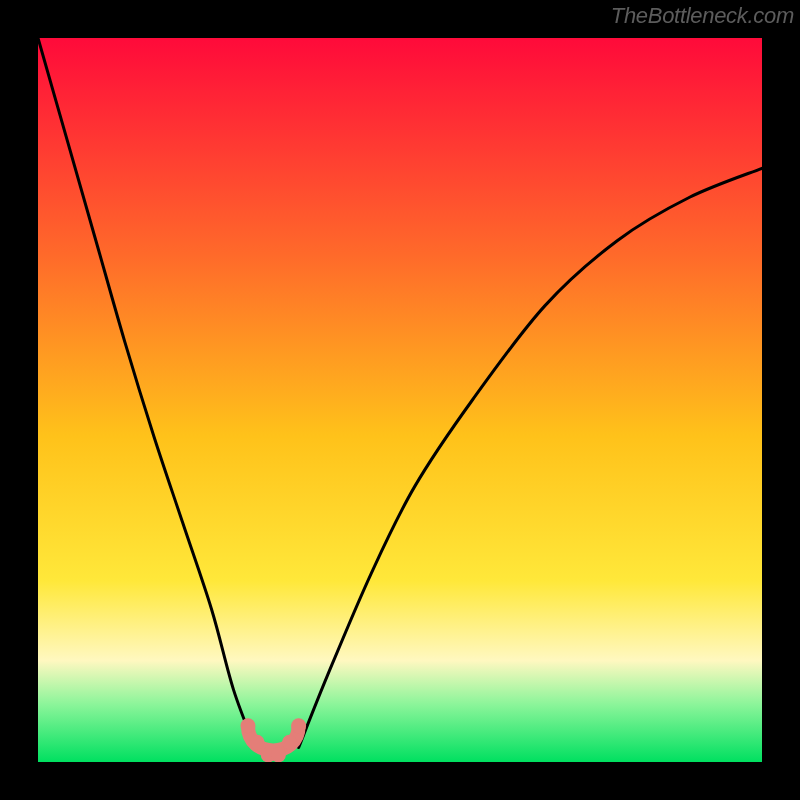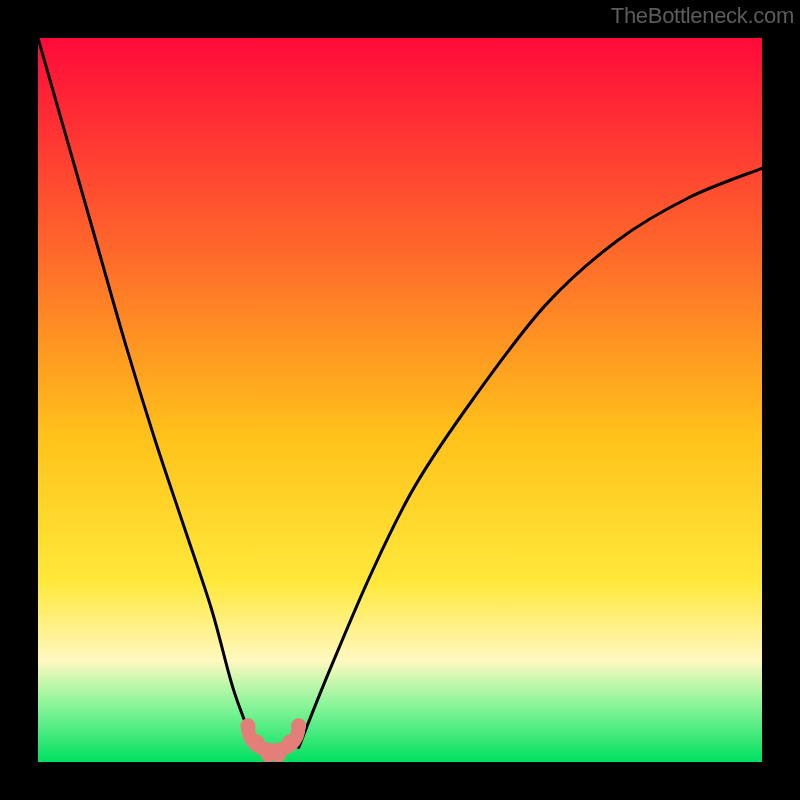--- a/index.html
+++ b/index.html
@@ -31,20 +31,21 @@
     height: 100%;
   }
   .watermark {
     position: absolute;
     top: 3px;
     right: 6px;
     font-size: 22px;
     font-weight: 500;
     color: #5c5c5c;
     letter-spacing: -0.3px;
+    font-style: italic;
   }
 </style>
 </head>
 <body>
 
 <div class="frame">
   <div class="watermark">TheBottleneck.com</div>
   <div class="plot">
     <svg viewBox="0 0 724 724" preserveAspectRatio="none">
       <defs>

